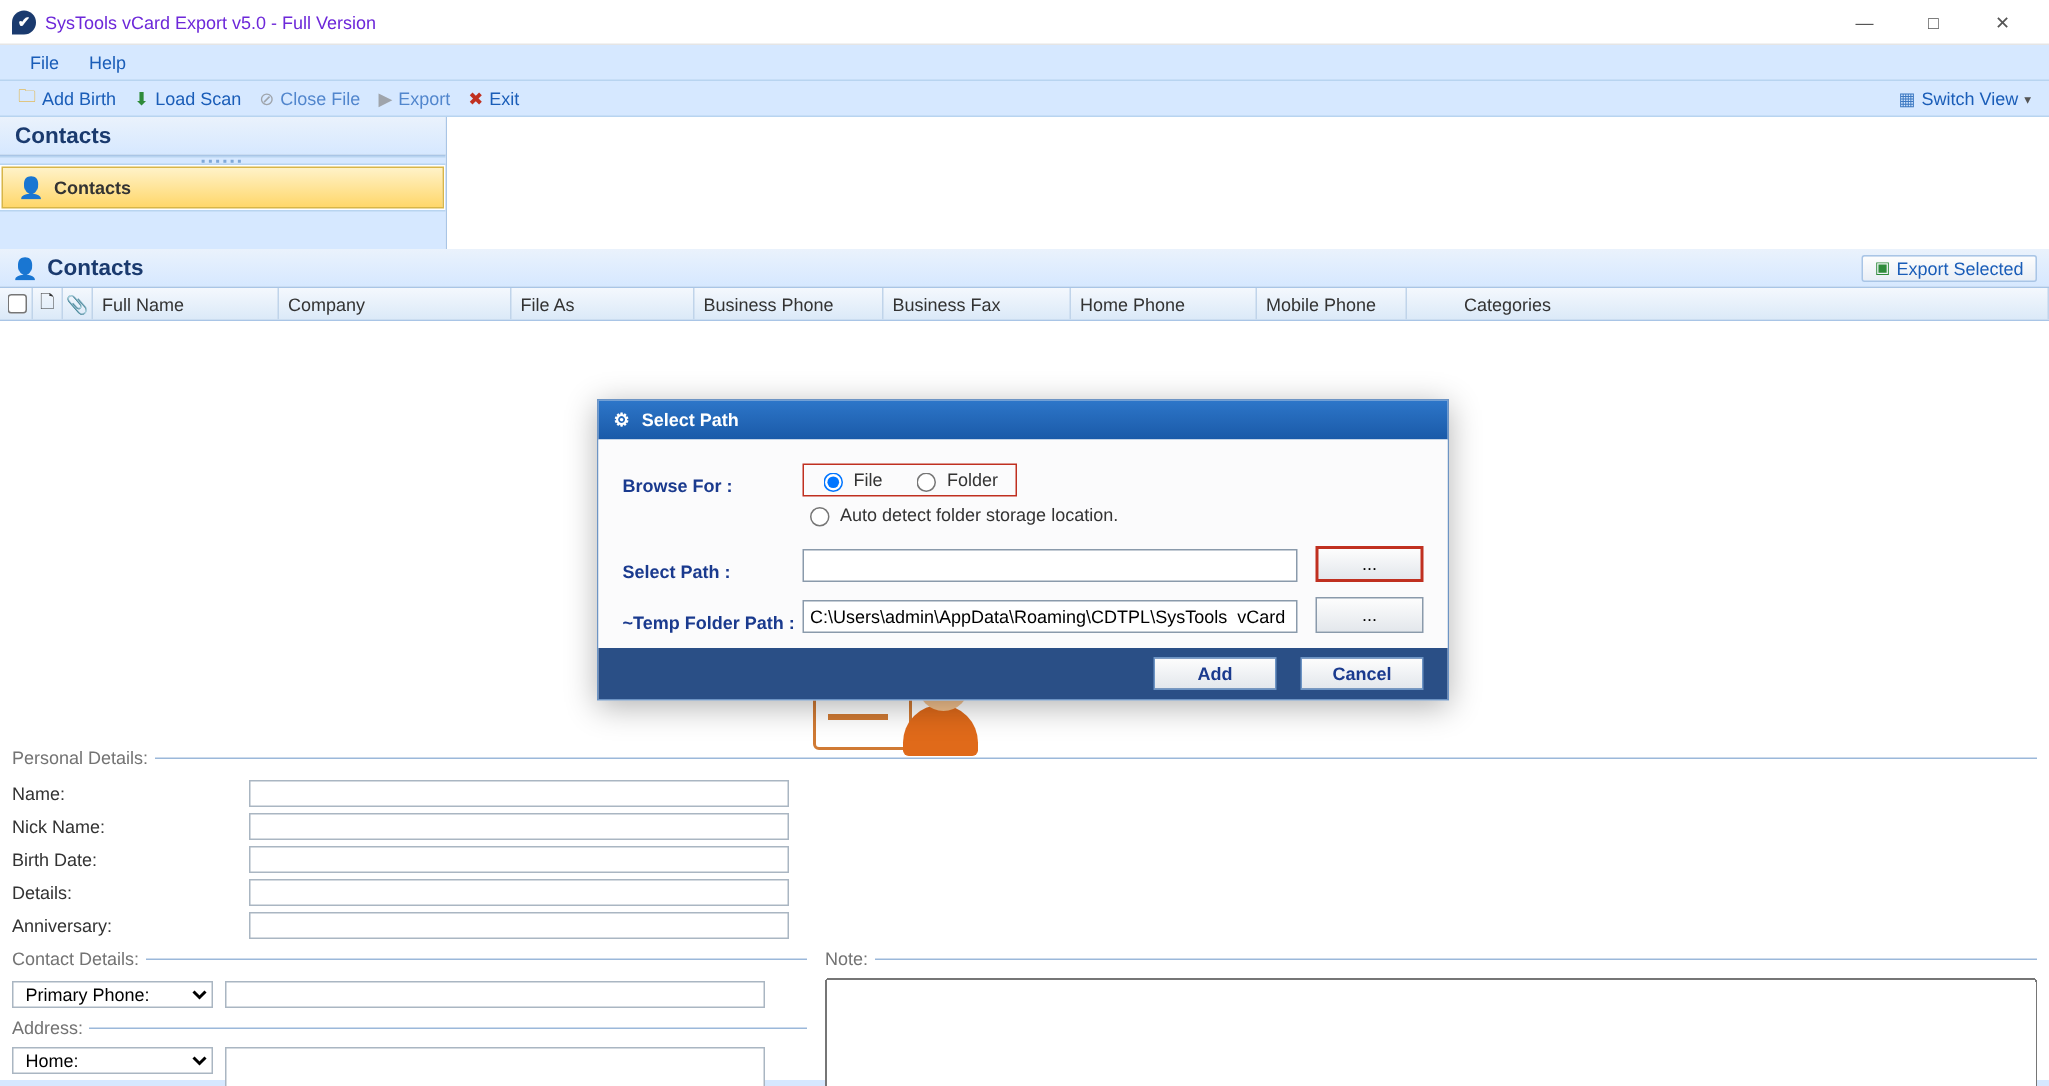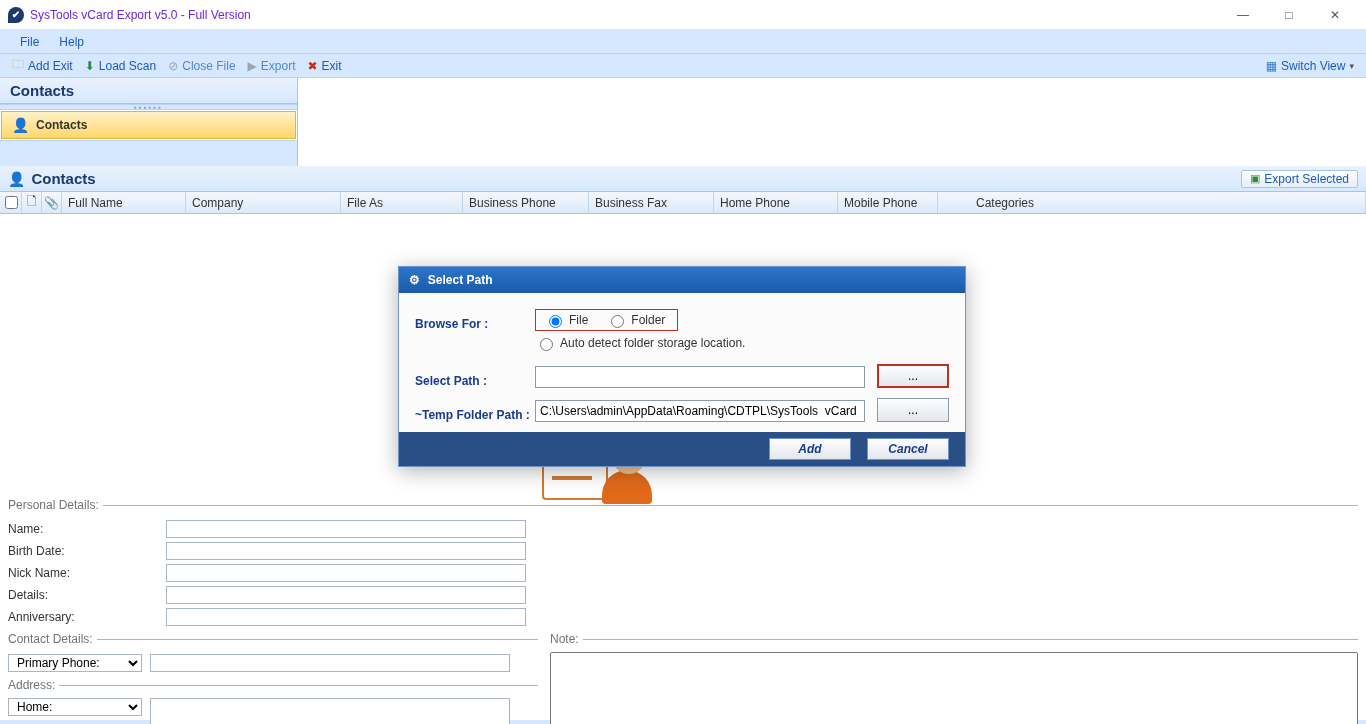--- a/index.html
+++ b/index.html
@@ -97,21 +97,21 @@
 .mrow { display: flex; align-items: flex-end; min-height: 24px; }
 .mrow .mlab { width: 120px; color: #1a3a8e; font-weight: bold; }
 .radios { display: inline-flex; align-items: center; gap: 18px; border: 1px solid #c03020; padding: 2px 12px 2px 8px; }
 .radios label, .autodet label { display: inline-flex; align-items: center; gap: 4px; color: #333; }
 .autodet { margin-left: 120px; padding-top: 4px; color: #333; }
 .pathin { width: 330px; height: 22px; border: 1px solid #8a9aab; padding: 0 4px; }
 .browsebtn { width: 72px; height: 24px; background: linear-gradient(#fdfdfd,#e3e7ec); border: 1px solid #8a9aab; cursor: pointer; }
 .browsebtn.hot { border: 2px solid #c03020; }
 .spacer8 { height: 10px; }
 .modal-footer { height: 34px; background: #2a4f86; display: flex; align-items: center; justify-content: flex-end; padding: 0 16px; gap: 16px; }
-.dlgbtn { width: 82px; height: 22px; background: linear-gradient(#fdfdfd,#e3e7ec); border: 1px solid #6d94c4; color: #1a3a8e; font-weight: bold; cursor: pointer; font-style: italic; }
+.dlgbtn { width: 82px; height: 22px; background: linear-gradient(#fdfdfd,#e3e7ec); border: 1px solid #6d94c4; color: #1a3a8e; font-weight: bold; cursor: pointer; }
 
 .statusbar { height: 4px; background: #d6e8ff; }
 </style>
 </head>
 <body>
 
 <div class="titlebar">
   <span class="app-icon">✔</span>
   <span class="title-text">SysTools  vCard Export v5.0  - Full Version</span>
   <div class="winbtns">
@@ -122,21 +122,21 @@
 </div>
 
 <div class="menubar">
   <span class="menu-item">File</span>
   <span class="menu-item">Help</span>
 </div>
 
 <div class="toolbar">
   <span class="tool">
       <span class="icon ico-folder">🗀</span>
-      <span>Add Exit</span>
+      <span>Add Birth</span>
     </span>
   <span class="tool">
       <span class="icon ico-green">⬇</span>
       <span>Load Scan</span>
     </span>
   <span class="tool disabled">
       <span class="icon ico-gray">⊘</span>
       <span>Close File</span>
     </span>
   <span class="tool disabled">
@@ -203,25 +203,25 @@
 
       <div class="details" style="top:276px;">
 
         <fieldset class="sect" style="position:relative;">
           <legend>Personal Details:</legend>
           <div class="row">
               <span class="lab">Name:</span>
               <input class="txt wide" style="">
             </div>
           <div class="row">
+              <span class="lab">Nick Name:</span>
+              <input class="txt wide" style="">
+            </div>
+          <div class="row">
               <span class="lab">Birth Date:</span>
-              <input class="txt wide" style="">
-            </div>
-          <div class="row">
-              <span class="lab">Nick Name:</span>
               <input class="txt wide" style="">
             </div>
           <div class="row">
               <span class="lab">Details:</span>
               <input class="txt wide" style="">
             </div>
           <div class="row">
               <span class="lab">Anniversary:</span>
               <input class="txt wide" style="">
             </div>

